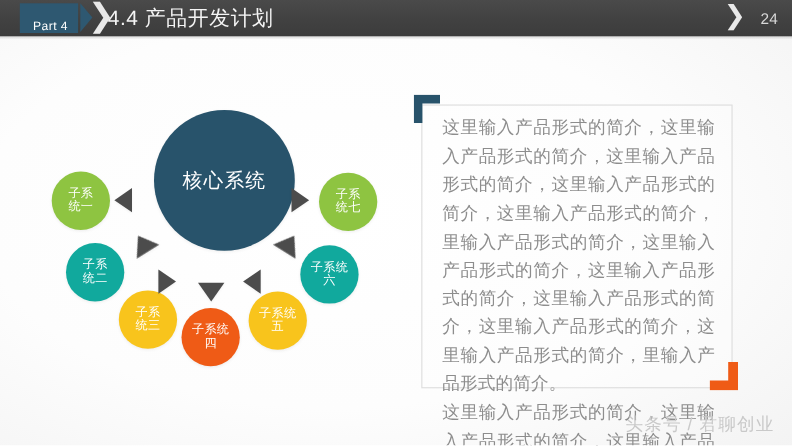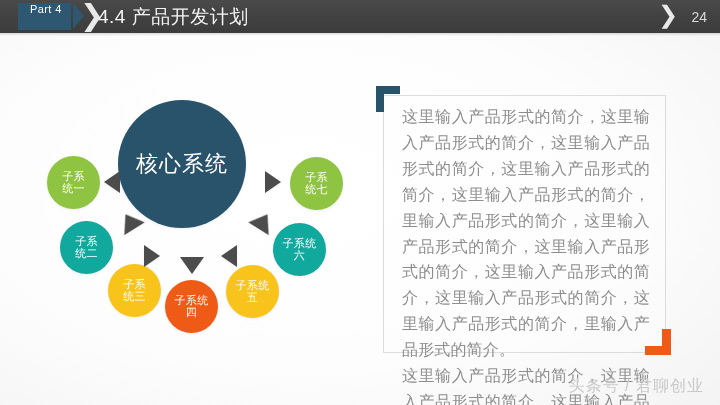--- a/index.html
+++ b/index.html
@@ -24,21 +24,21 @@
     position:absolute; left:0; top:0; width:720px; height:33px;
     background:linear-gradient(180deg,#4a4a4a 0%,#424242 48%,#3c3c3c 100%);
     overflow:hidden;
   }
   #header-bottom-shadow {
     position:absolute; left:0; top:33px; width:720px; height:3px;
     background:linear-gradient(180deg,rgba(0,0,0,.14),rgba(0,0,0,0));
   }
   .part-badge {
     position:absolute; left:18px; top:3px; height:27px;
-    display:flex; align-items:flex-start;
+    display:flex; align-items:flex-end;
     padding:0 9px 0 12px;
     background:#2e5871;
     color:#ffffff;
     font-size:11px;
     letter-spacing:.4px;
     white-space:nowrap;
   }
   .part-badge-tip {
     position:absolute; left:73px; top:3px;
     width:0;height:0;
@@ -82,23 +82,23 @@
     border-radius:50%;
     display:flex; align-items:center; justify-content:center;
     text-align:center;
     color:#ffffff;
     line-height:1.05;
     font-weight:400;
     letter-spacing:.3px;
     box-shadow:0 1px 3px rgba(0,0,0,.07);
   }
   #core-node {
-    left:118px; top:67px; width:128px; height:128px;
+    left:140px; top:67px; width:128px; height:128px;
     background:#28536b;
-    font-size:22px;
+    font-size:18px;
     letter-spacing:1px;
   }
   #node-1 { left:47px;  top:123px; width:53px; height:53px; background:#8ec441; font-size:11px; }
   #node-2 { left:60px;  top:188px; width:53px; height:53px; background:#11a99d; font-size:11px; }
   #node-3 { left:108px; top:231px; width:53px; height:53px; background:#f8c41c; font-size:11px; }
   #node-4 { left:165px; top:247px; width:53px; height:53px; background:#ef5b16; font-size:11px; }
   #node-5 { left:226px; top:232px; width:53px; height:53px; background:#f8c41c; font-size:11px; }
   #node-6 { left:273px; top:190px; width:53px; height:53px; background:#11a99d; font-size:11px; }
   #node-7 { left:290px; top:124px; width:53px; height:53px; background:#8ec441; font-size:11px; }
 

